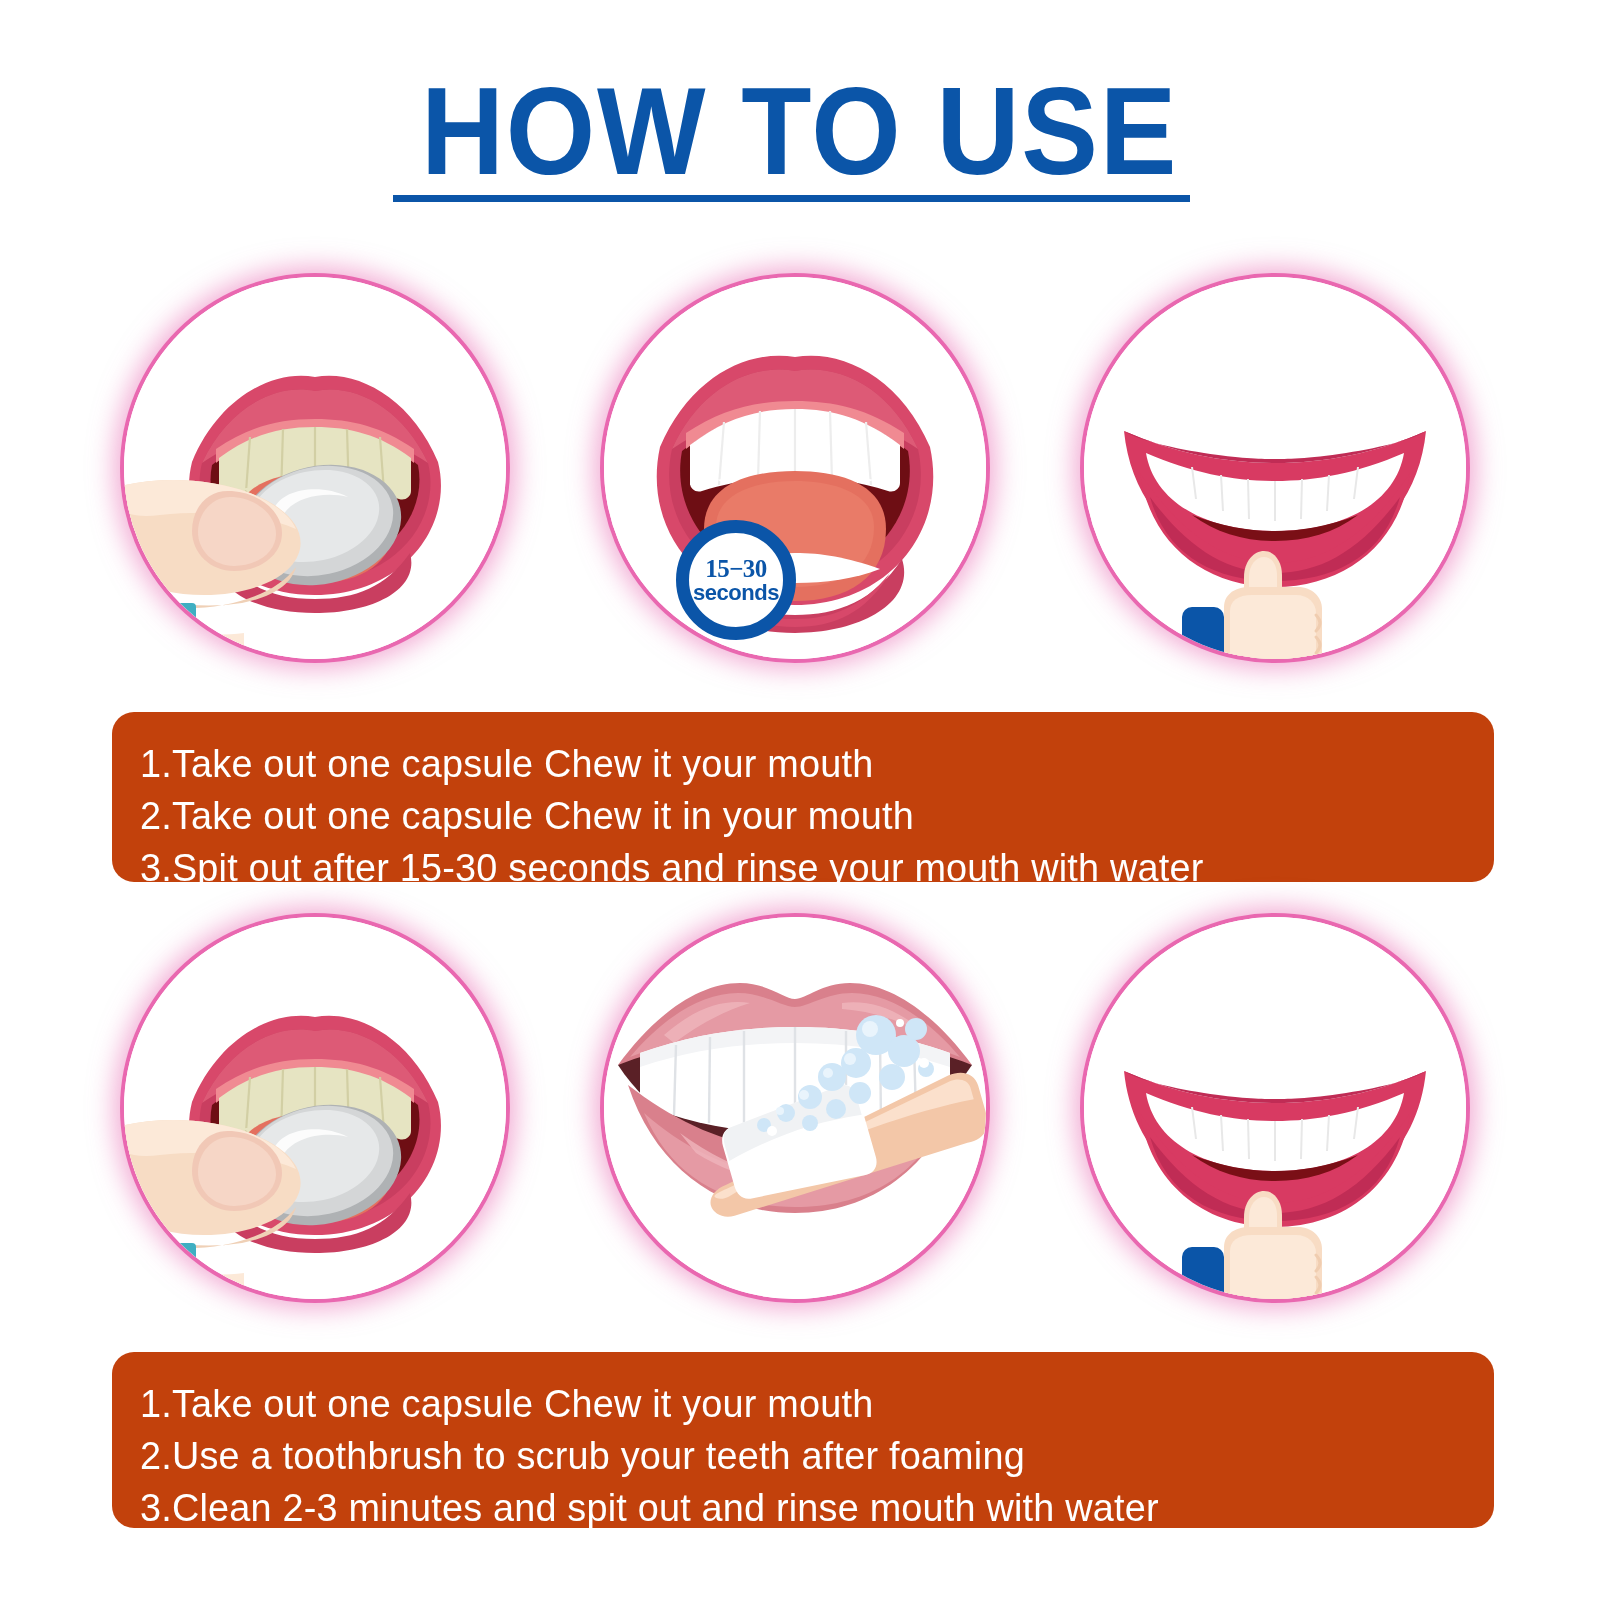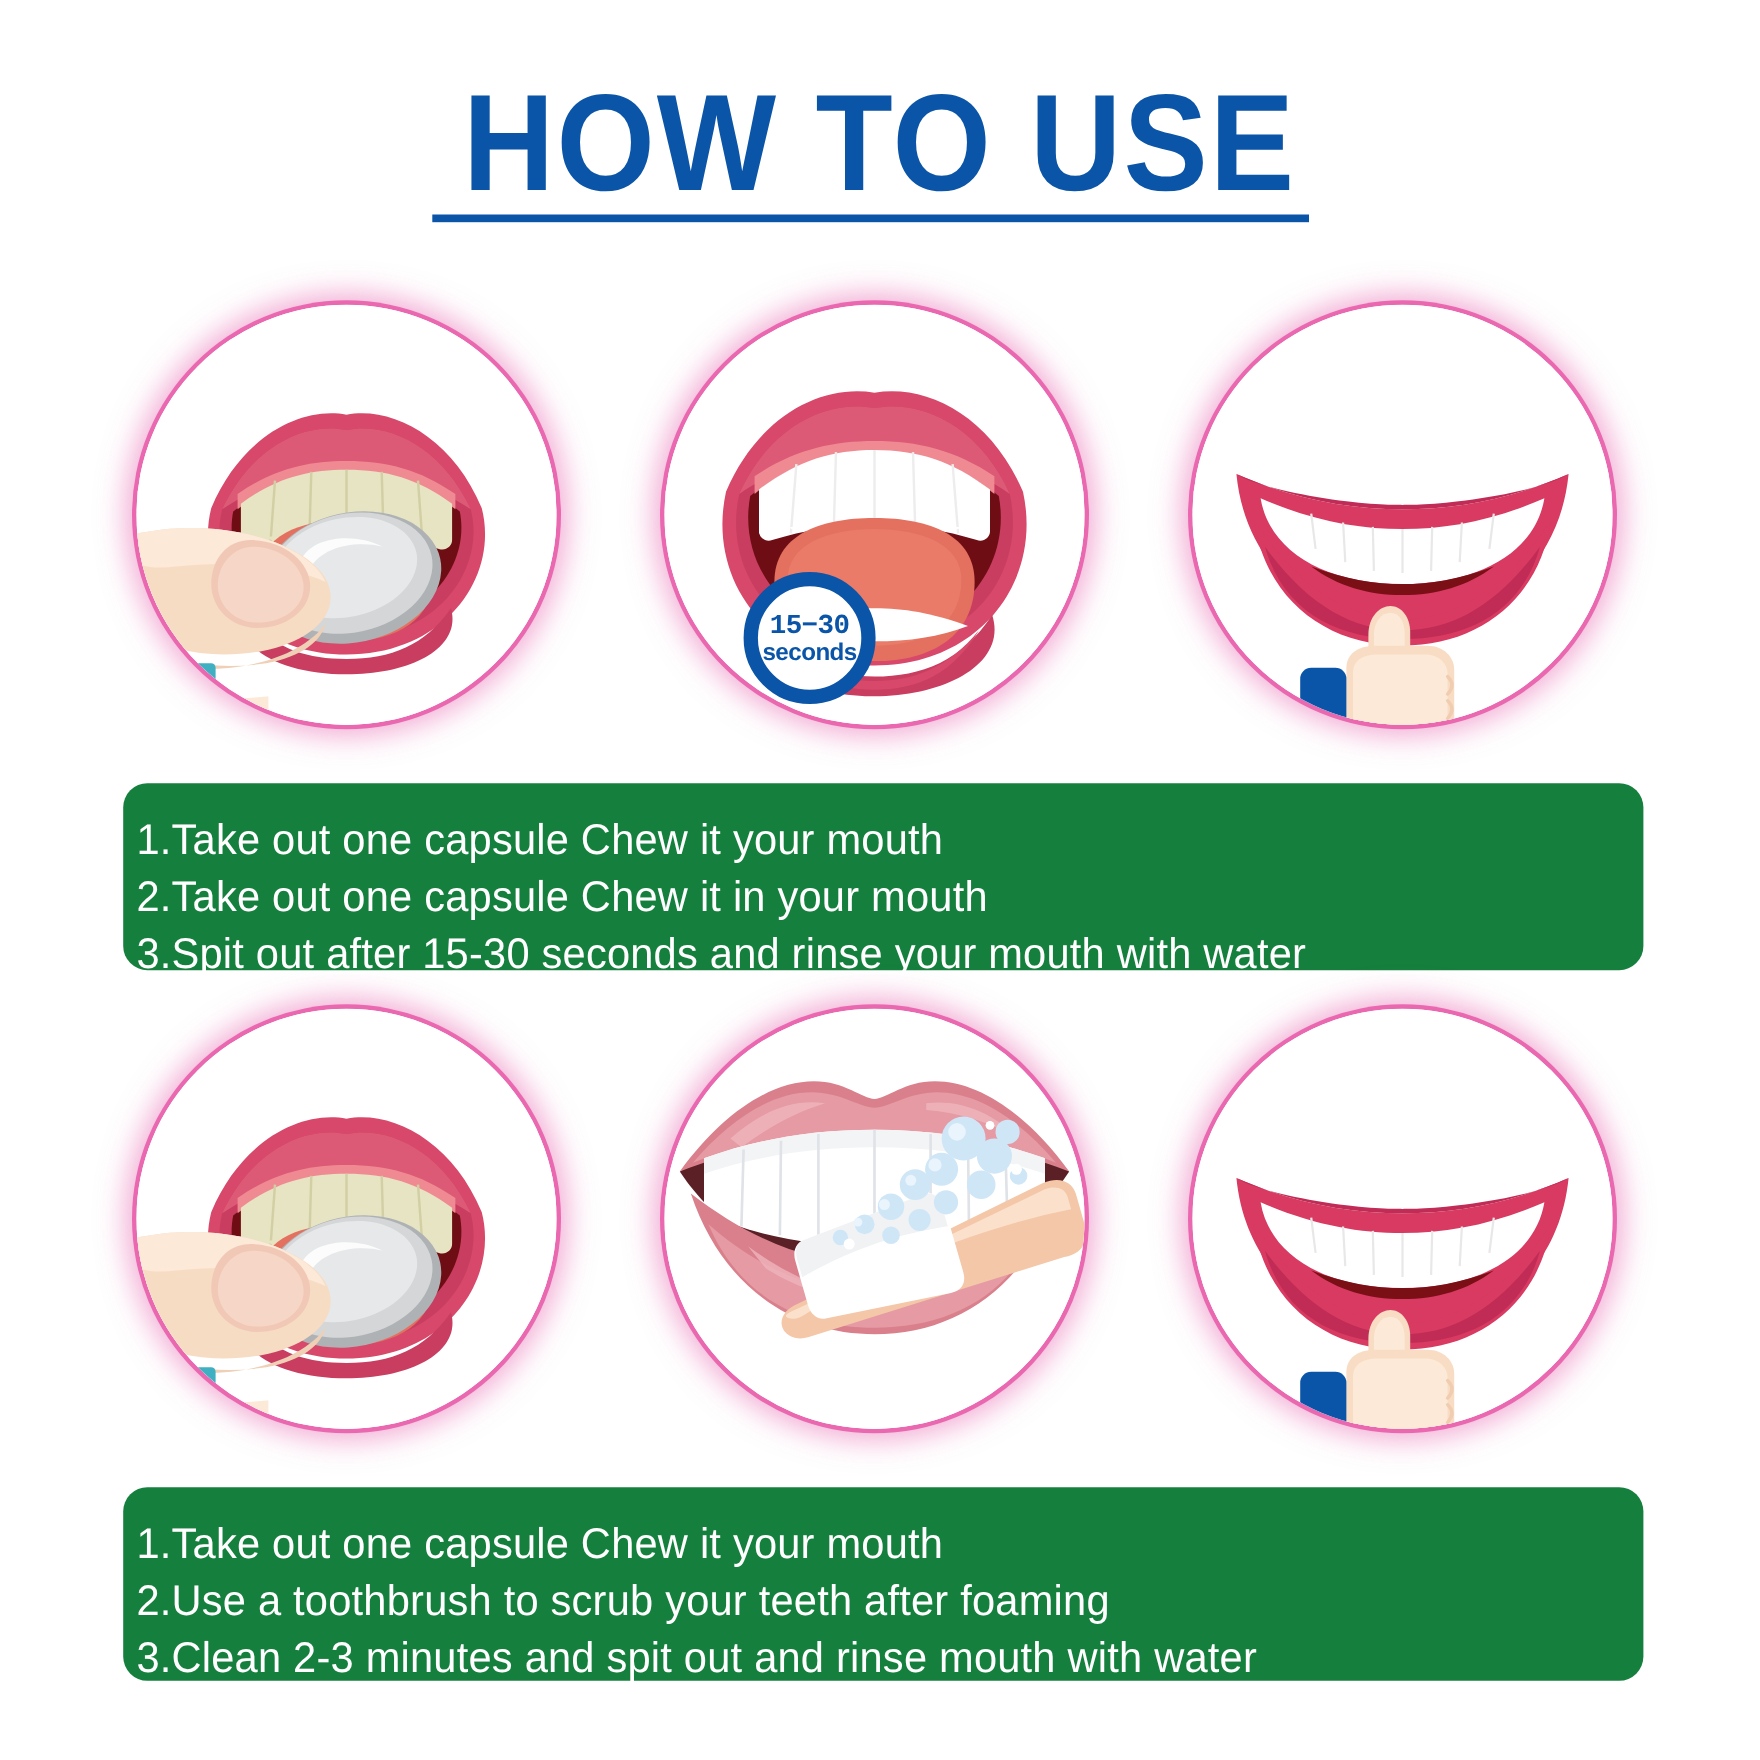--- a/index.html
+++ b/index.html
@@ -63,40 +63,40 @@
     width:120px;height:120px;
     border-radius:50%;
     background:#ffffff;
     border:13px solid #0B55A8;
     box-sizing:border-box;
     display:flex;flex-direction:column;
     align-items:center;justify-content:center;
     z-index:5;
   }
   .badge .line1{
-    font-family:Liberation Mono, monospace;
+    font-family:Liberation Serif, serif;
     font-weight:bold;font-size:25px;color:#0B55A8;
     line-height:1.02;letter-spacing:-0.5px;
   }
   .badge .line2{
     font-family:"Liberation Sans", sans-serif;
     font-weight:bold;font-size:22px;color:#0B55A8;
     line-height:1.05;letter-spacing:-0.5px;
   }
   .badge-1{left:780px;top:520px;}
   .badge-2{left:780px;top:1158px;}
 
   
   .textbox{
     position:absolute;
     left:112px;width:1382px;
-    background:#15803d;
+    background:#c2410c;
     border-radius:22px;
     box-sizing:border-box;
-    padding:26px 0 26px 12px;
+    padding:26px 0 26px 28px;
   }
   .tb-1{top:712px;height:170px;}
   .tb-2{top:1352px;height:176px;}
   .textbox p{
     margin:0;
     color:#ffffff;
     font-family:"Liberation Sans", sans-serif;
     font-weight:300;
     font-size:39px;
     line-height:1.33;

